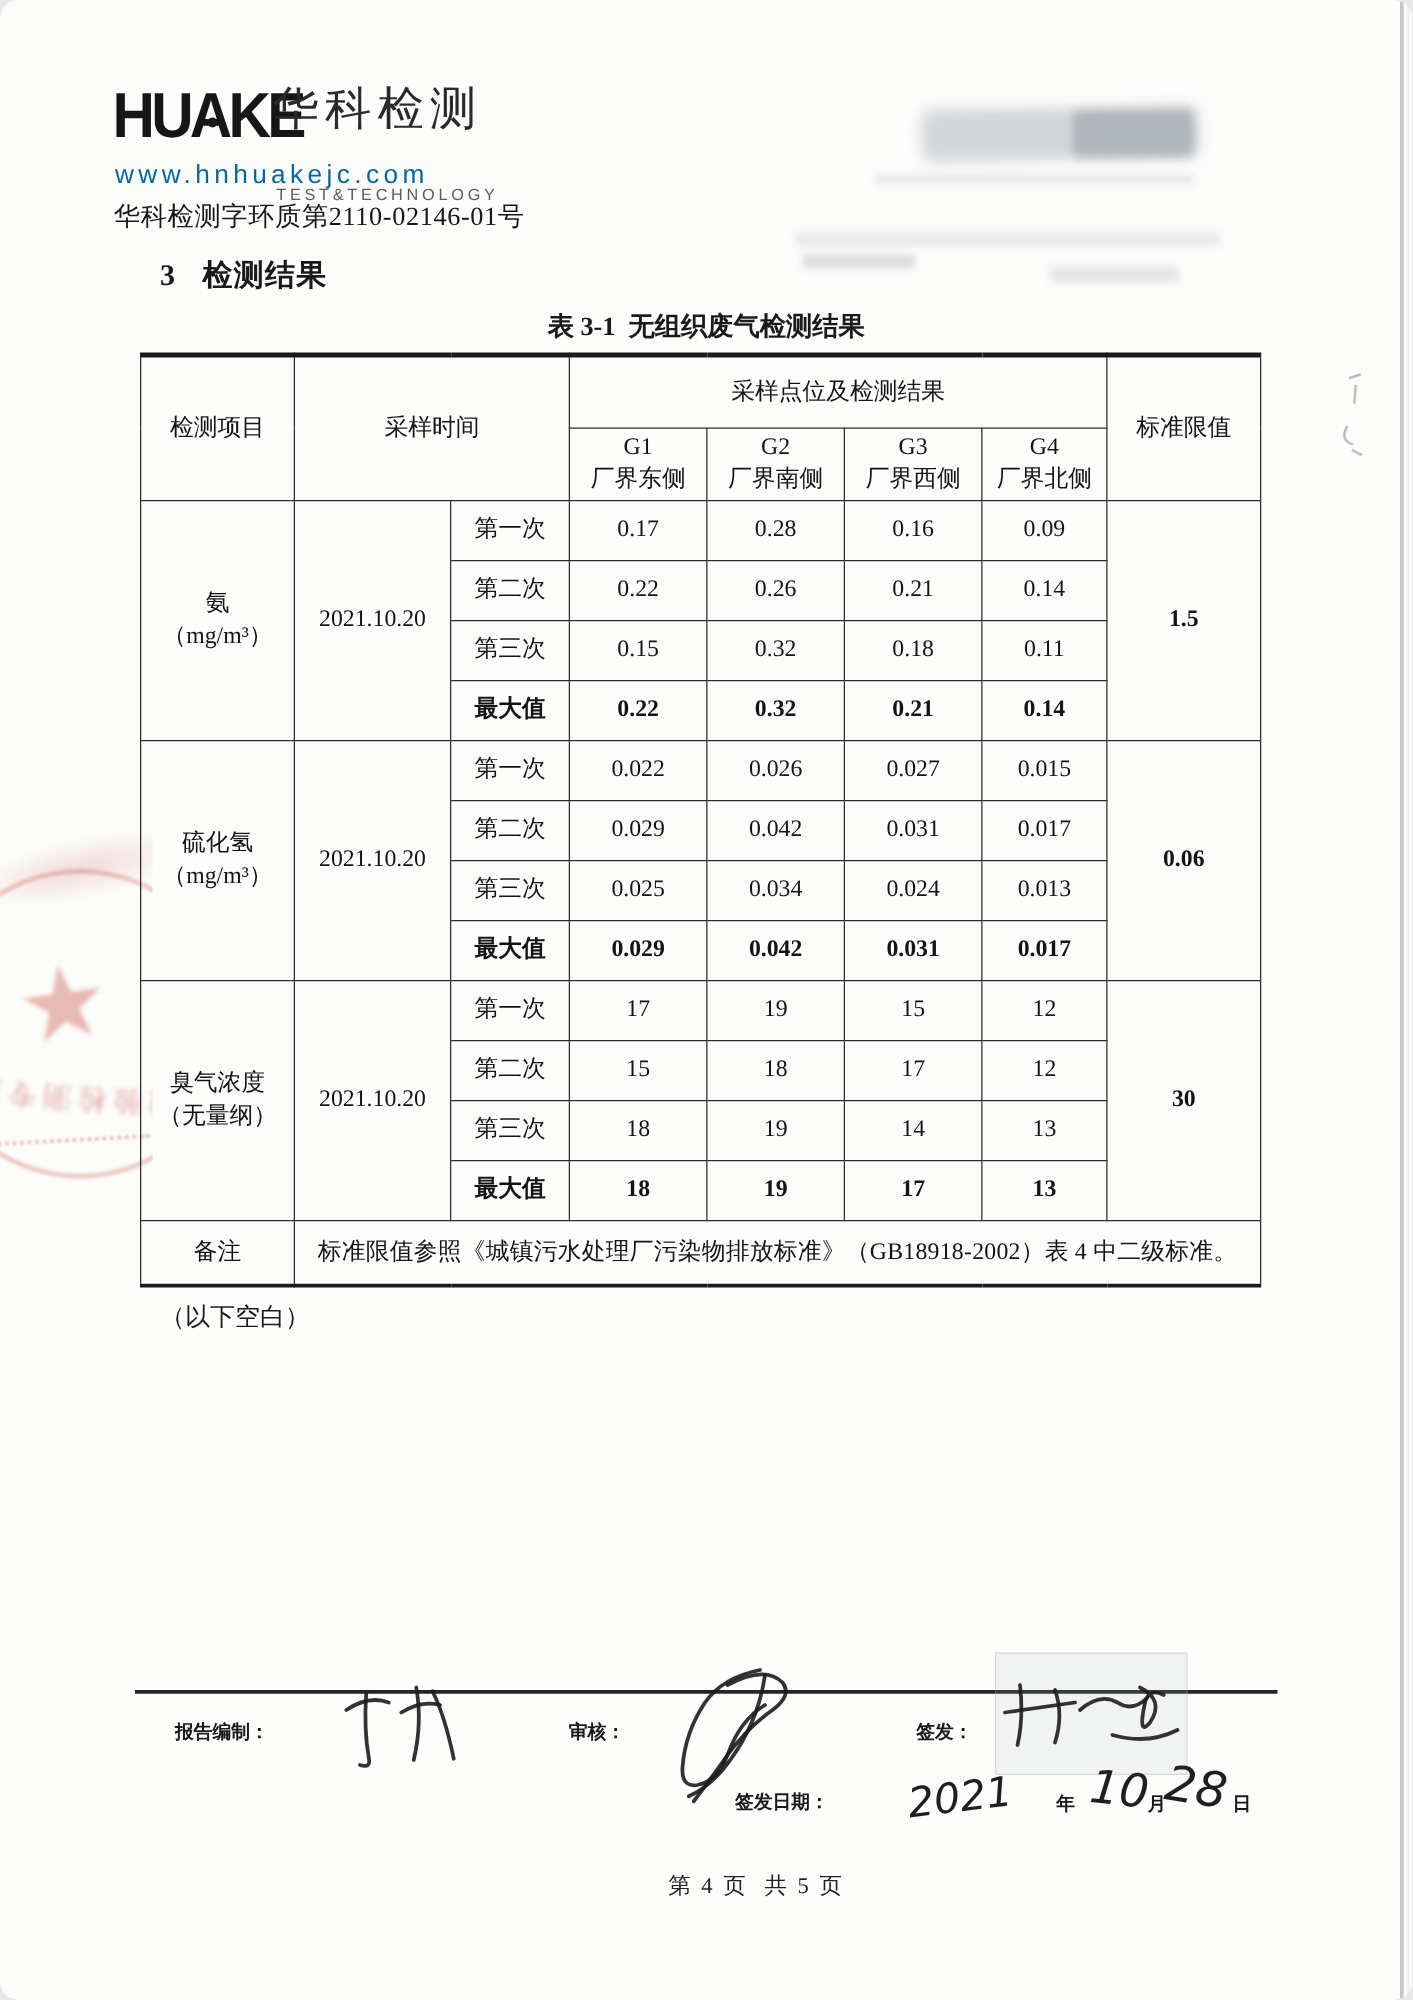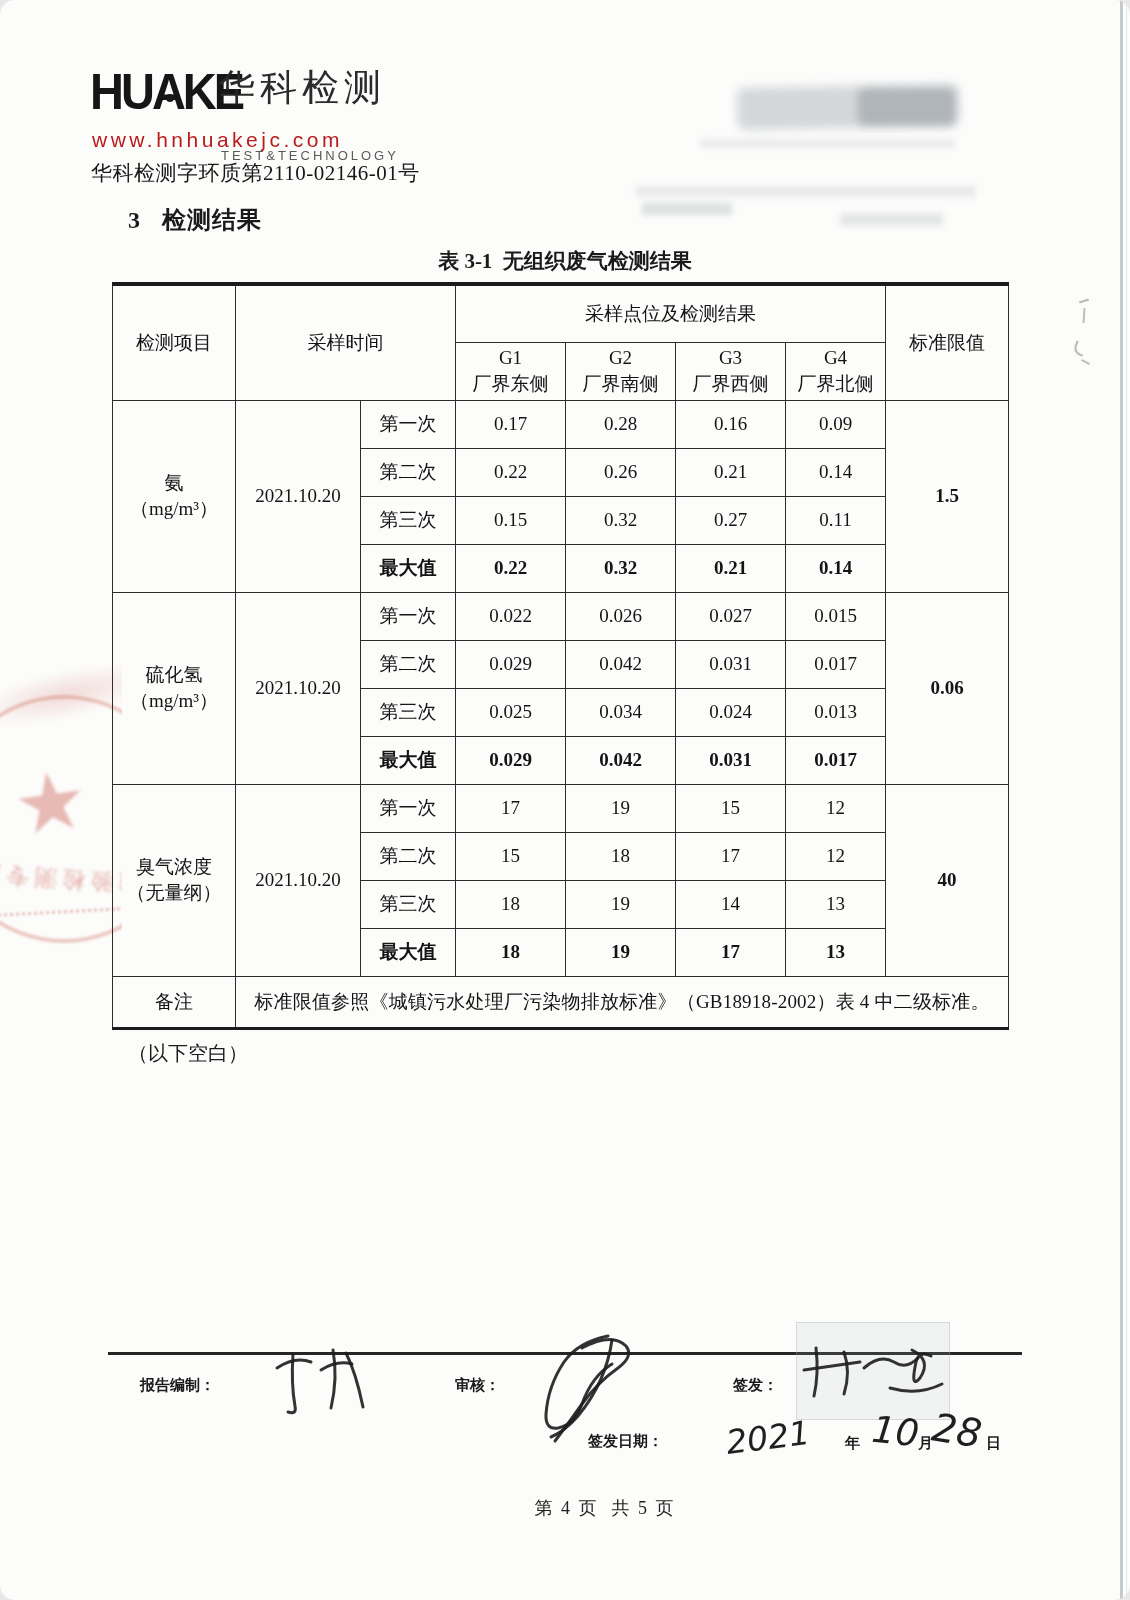--- a/index.html
+++ b/index.html
@@ -8,21 +8,21 @@
 
   
   .logo-row{position:absolute;left:90px;top:68px;height:60px;}
   .wordmark{font-family:"Liberation Sans","DejaVu Sans",sans-serif;font-weight:900;font-size:47px;
             letter-spacing:-3px;color:#161616;line-height:1;display:inline-block;transform:scaleY(1.08);}
   .wordmark-dot{position:absolute;left:76px;top:26px;width:8px;height:8px;border-radius:50%;background:#1a1a1a;}
   .brand-cn{position:absolute;left:128px;top:0px;font-size:37px;letter-spacing:5px;color:#2a2a2a;line-height:1.1;white-space:nowrap;}
   .tagline{position:absolute;left:131px;top:44px;font-family:"Liberation Sans","DejaVu Sans",sans-serif;
            font-size:13px;letter-spacing:3px;color:#5a5a5a;white-space:nowrap;margin-top:36px;}
   .website{position:absolute;left:92px;top:128px;font-family:"Liberation Sans","DejaVu Sans",sans-serif;
-           font-size:21px;letter-spacing:3.5px;color:#b91c1c;}
+           font-size:21px;letter-spacing:3.5px;color:#0369a1;}
   .doc-number{position:absolute;left:91px;top:159px;font-size:21px;letter-spacing:.5px;color:#171717;}
 
   
   .section-title{position:absolute;left:128px;top:204px;font-size:24px;font-weight:bold;white-space:pre;letter-spacing:1px;}
   .table-title{position:absolute;left:0;top:247px;width:1130px;text-align:center;font-size:21px;font-weight:bold;white-space:pre;}
 
   
   table.report{position:absolute;left:112px;top:282px;width:896px;border-collapse:collapse;table-layout:fixed;
                border-top:4px solid #1b1b1b;border-bottom:3px solid #1b1b1b;}
   table.report td{border:1px solid #2d2d2d;text-align:center;vertical-align:middle;
@@ -171,21 +171,21 @@
       <td>第二次</td>
       <td>0.22</td>
       <td>0.26</td>
       <td>0.21</td>
       <td>0.14</td>
     </tr>
     <tr class="r-data">
       <td>第三次</td>
       <td>0.15</td>
       <td>0.32</td>
-      <td>0.27</td>
+      <td>0.18</td>
       <td>0.11</td>
     </tr>
     <tr class="r-data max-row">
       <td>最大值</td>
       <td>0.22</td>
       <td>0.32</td>
       <td>0.21</td>
       <td>0.14</td>
     </tr>
 
@@ -228,21 +228,21 @@
       <td rowspan="4" class="cell-2line">
         <span>臭气浓度</span>
         <span>（无量纲）</span>
       </td>
       <td rowspan="4">2021.10.20</td>
       <td>第一次</td>
       <td>17</td>
       <td>19</td>
       <td>15</td>
       <td>12</td>
-      <td rowspan="4" class="limit">40</td>
+      <td rowspan="4" class="limit">30</td>
     </tr>
     <tr class="r-data">
       <td>第二次</td>
       <td>15</td>
       <td>18</td>
       <td>17</td>
       <td>12</td>
     </tr>
     <tr class="r-data">
       <td>第三次</td>

